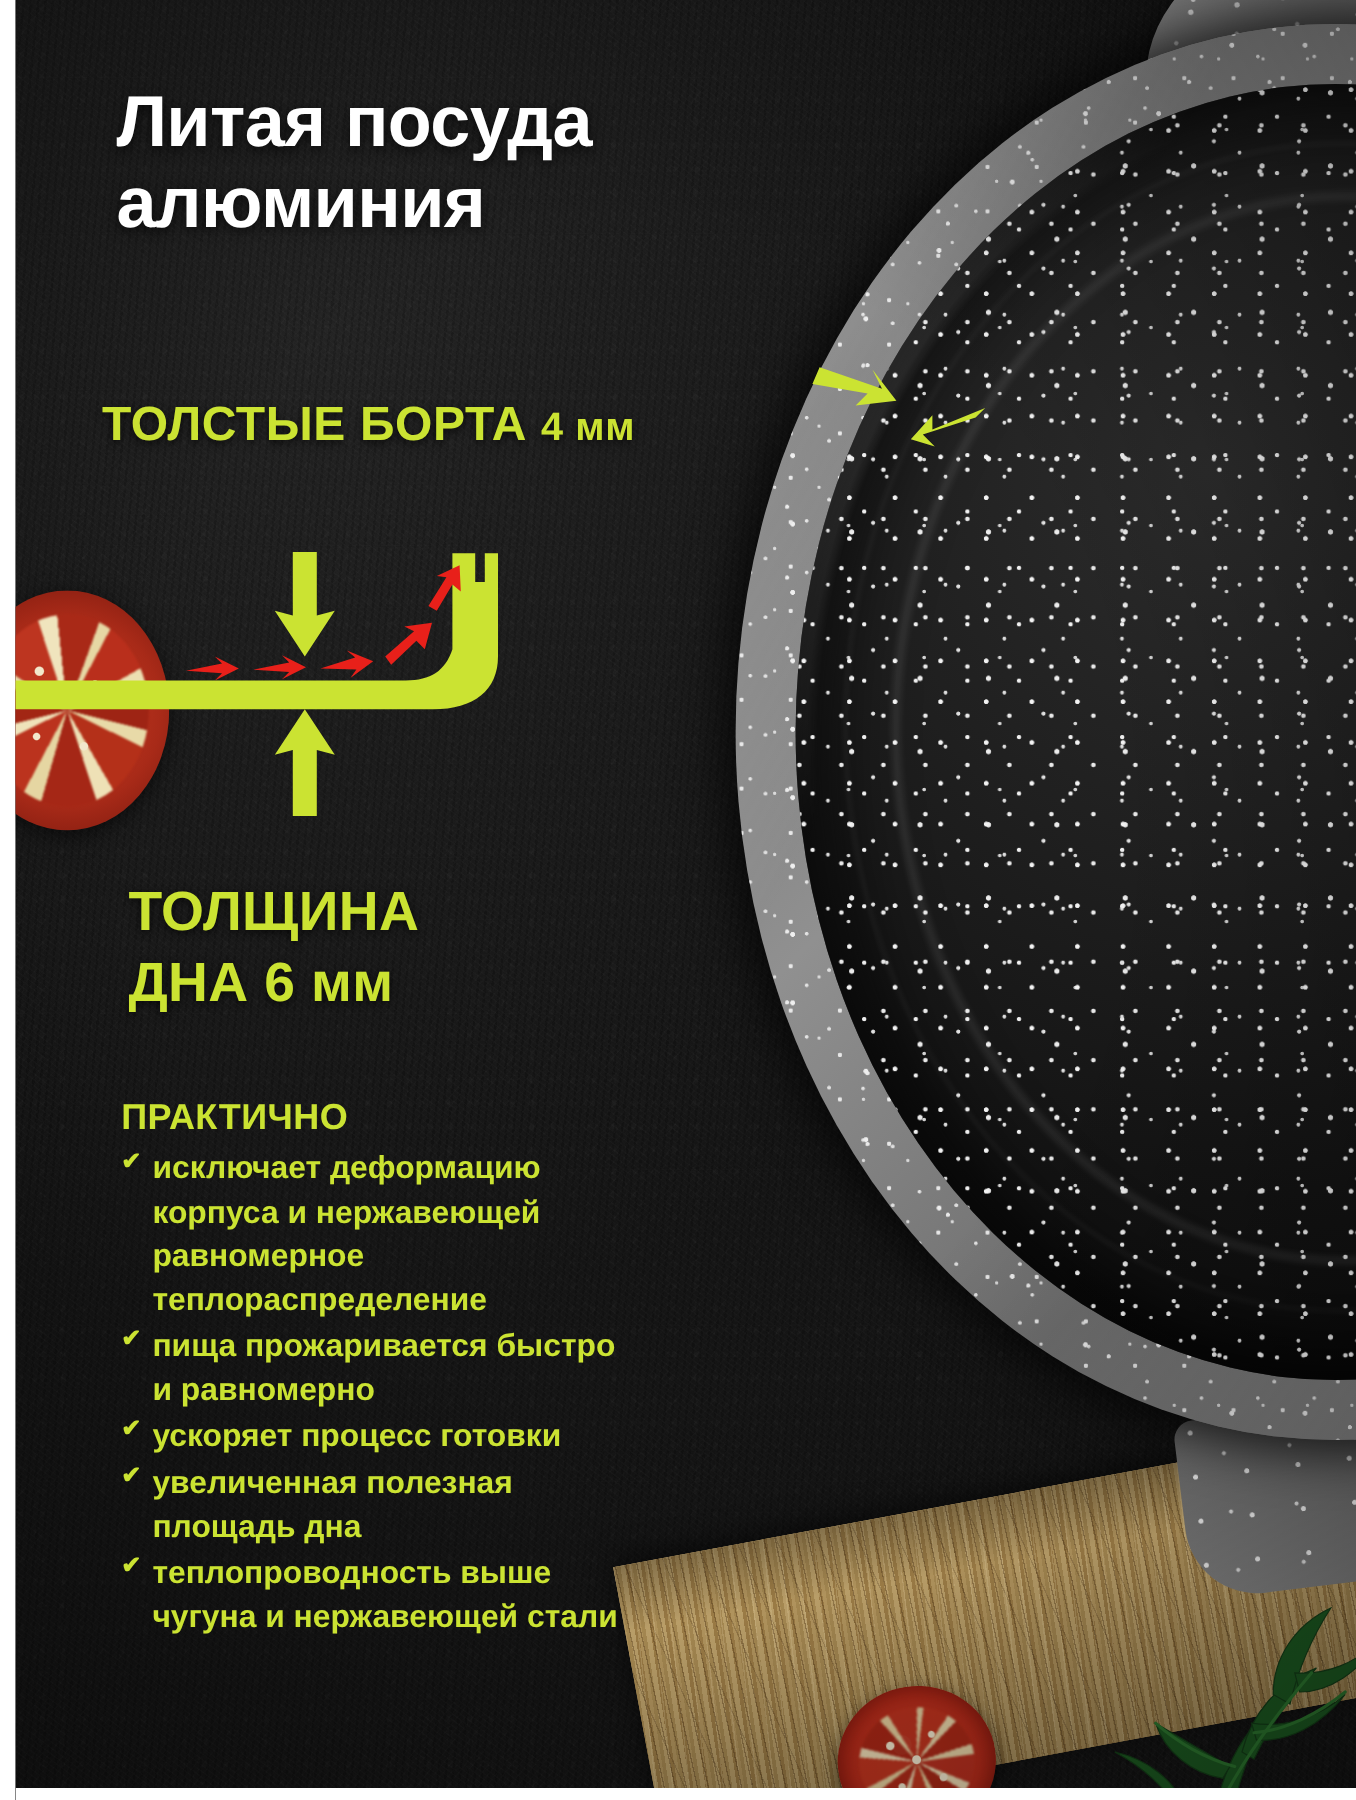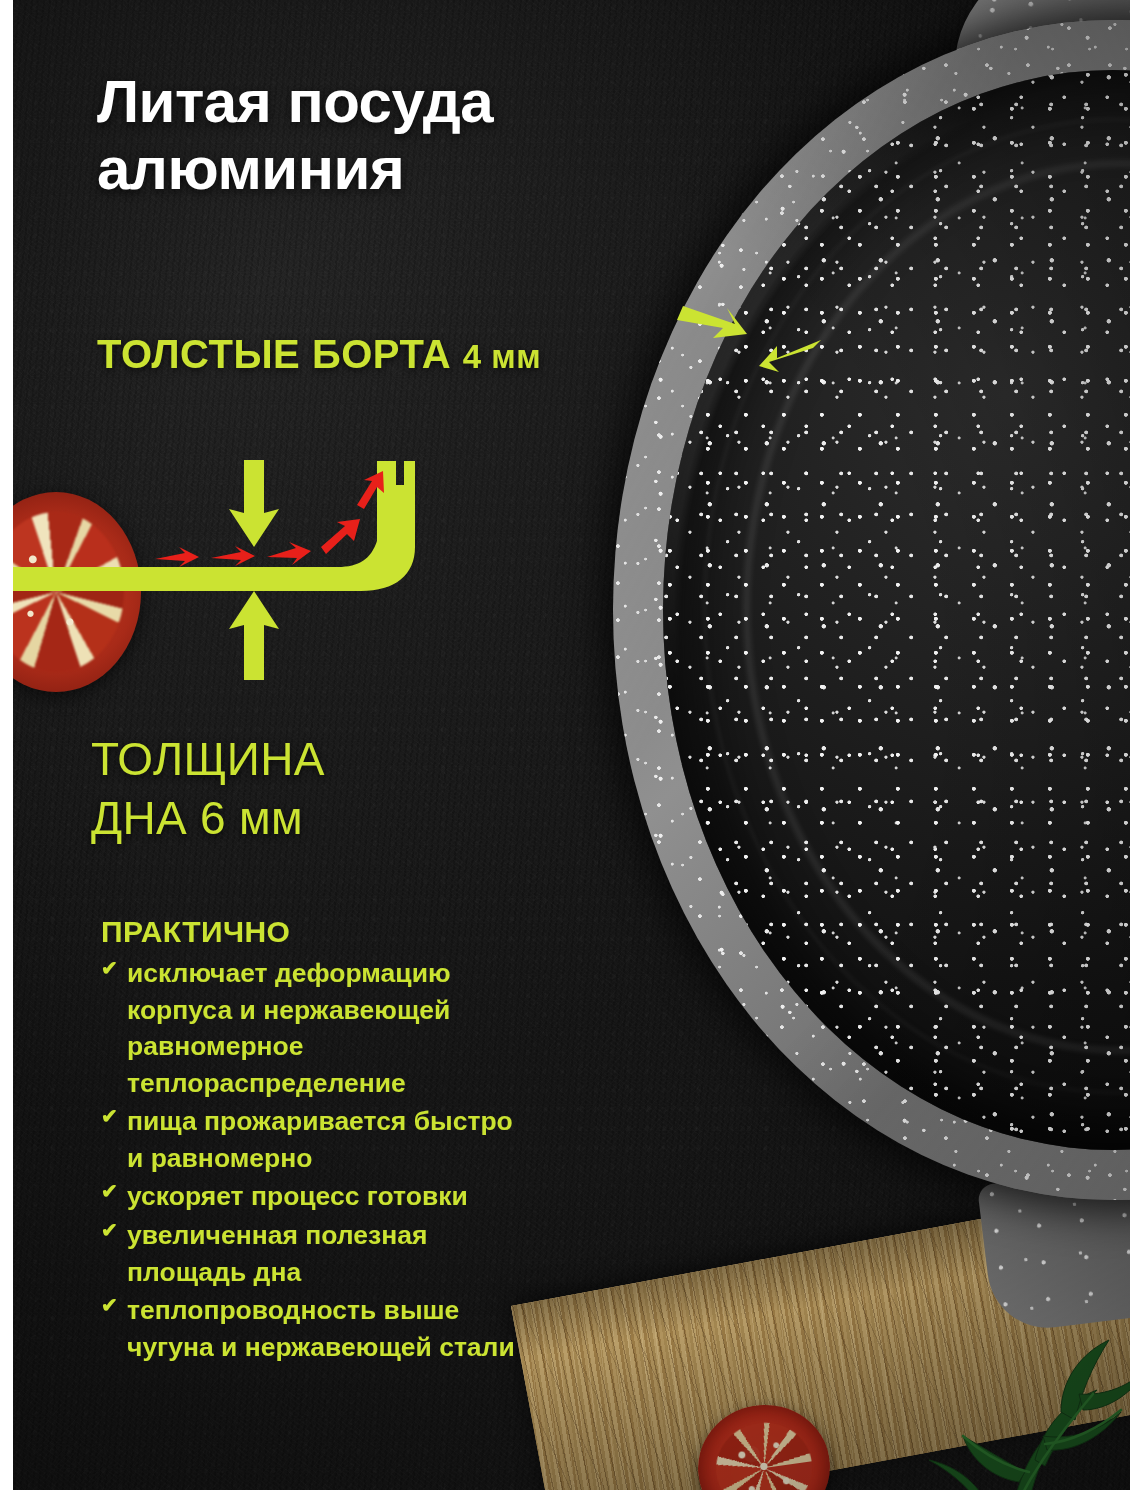--- a/index.html
+++ b/index.html
@@ -237,30 +237,30 @@
   }
 
   
   .headline{
     position:absolute;left:84px;top:68px;width:620px;
     color:#fff;font-weight:700;font-size:60px;line-height:1.12;
     letter-spacing:-.5px;
     text-shadow:0 3px 10px rgba(0,0,0,.65);
   }
   .sub-walls{
-    position:absolute;left:84px;top:332px;
+    position:absolute;left:72px;top:332px;
     color:#cbe332;font-weight:700;font-size:40px;letter-spacing:.5px;
     white-space:nowrap;
     text-shadow:0 2px 7px rgba(0,0,0,.7);
   }
   .sub-walls .mm{font-size:33px;}
 
   .sub-bottom{
-    position:absolute;left:78px;top:730px;width:420px;
-    color:#cbe332;font-weight:400;font-size:46px;line-height:1.28;letter-spacing:.3px;
+    position:absolute;left:94px;top:730px;width:420px;
+    color:#cbe332;font-weight:700;font-size:46px;line-height:1.28;letter-spacing:.3px;
     text-shadow:0 2px 7px rgba(0,0,0,.7);
   }
 
   .practical{
     position:absolute;left:88px;top:915px;
     color:#cbe332;font-weight:700;font-size:30px;letter-spacing:.4px;
   }
 
   .benefits{
     position:absolute;left:88px;top:955px;width:430px;

